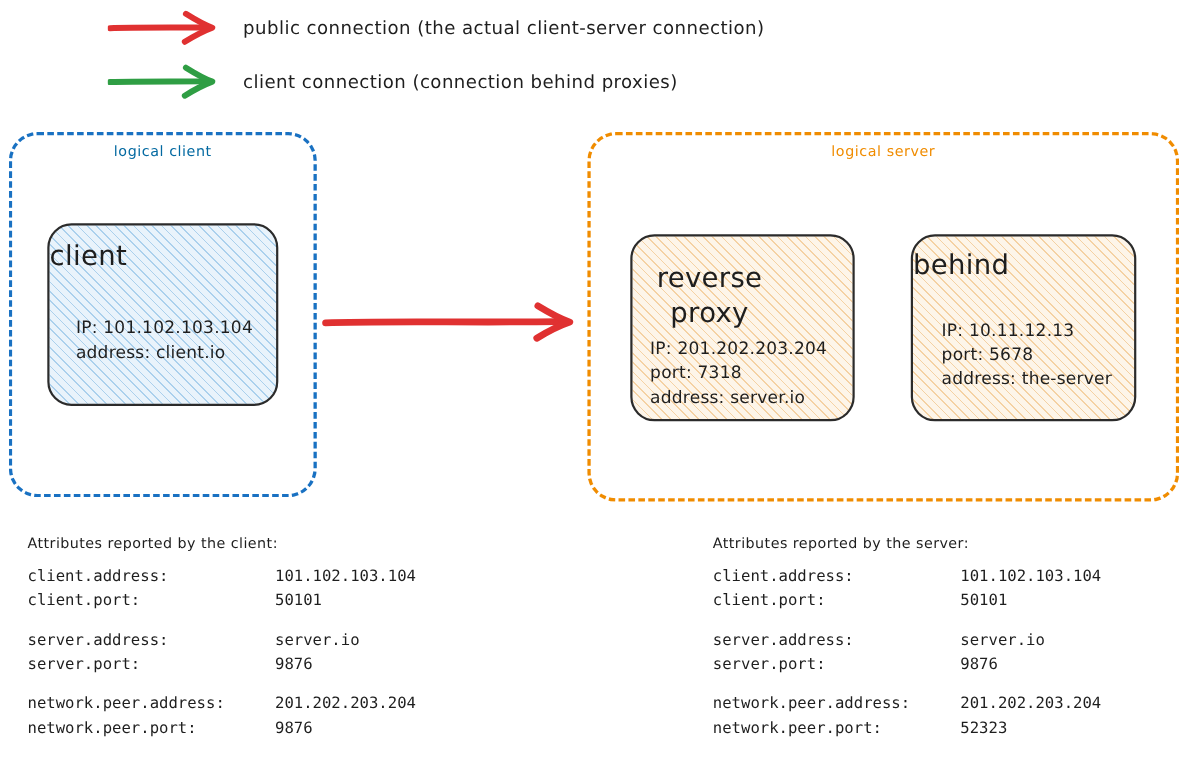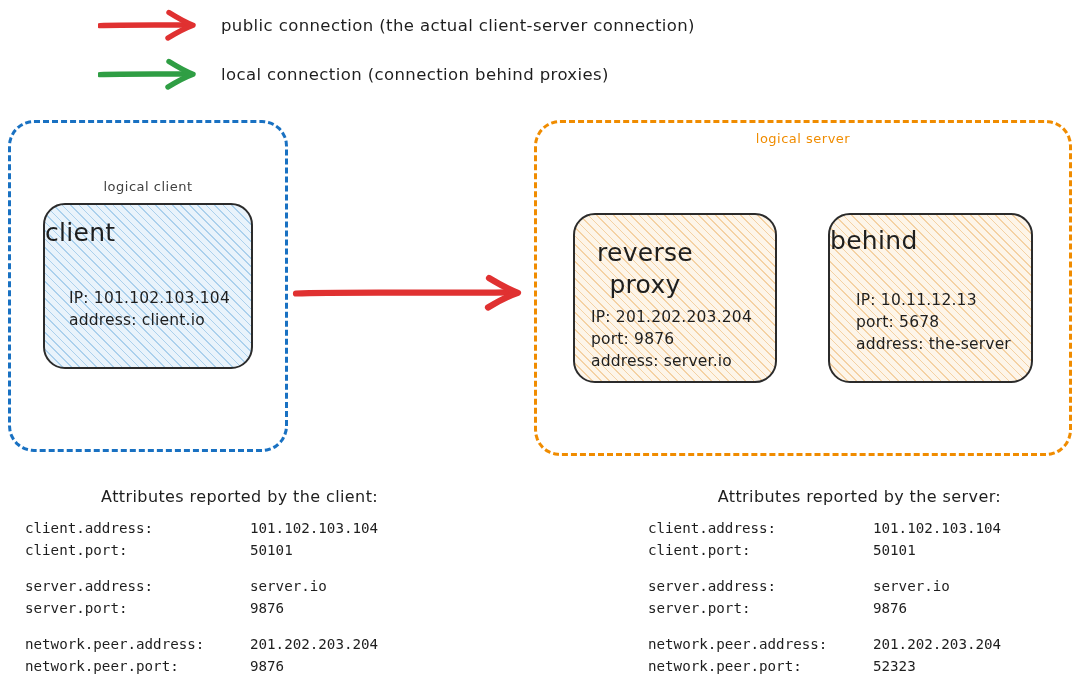--- a/index.html
+++ b/index.html
@@ -61,21 +61,21 @@
   .group-label {
     position: absolute;
     top: 8px;
     left: 0;
     right: 0;
     text-align: center;
     font-size: 13px;
     letter-spacing: 0.5px;
     white-space: nowrap;
   }
-  .client-group .group-label { color: #404040; margin-top: 48px; }
+  .client-group .group-label { color: #0369a1; }
   .server-group .group-label { color: #f08c00; }
 
   
   .node {
     position: absolute;
     box-sizing: border-box;
     border: 2.2px solid #2b2b2b;
     border-radius: 22px;
     overflow: hidden;
     display: flex;
@@ -123,26 +123,25 @@
     position: absolute;
     left: 292px;
     top: 268px;
     width: 236px;
     height: 50px;
   }
 
   
   .attr-block { position: absolute; }
   .attr-heading {
-    font-size: 16px;
+    font-size: 13px;
     letter-spacing: 0.4px;
     color: #1e1e1e;
     margin-bottom: 12px;
     white-space: nowrap;
-    text-align: right;
   }
   .attr-table {
     border-collapse: collapse;
     font-family: "DejaVu Sans Mono", monospace;
     font-size: 14.2px;
     color: #1e1e1e;
   }
   .attr-table td {
     padding: 0;
     line-height: 1.52;
@@ -163,21 +162,21 @@
       <path d="M71,4.5 C79,9.5 88,14.5 95,17.2 C87,20.2 78,25.0 70,30.0" stroke="#e03131" stroke-width="5.4" stroke-linecap="round" stroke-linejoin="round" fill="none"></path>
     </svg>
     <span class="legend-label">public connection (the actual client-server connection)</span>
   </div>
 
   <div class="legend-row" style="left:98px; top:57px;">
     <svg class="legend-arrow" viewBox="0 0 105 34">
       <path d="M2,17.6 C22,16.8 58,17.2 88,17.0" stroke="#2f9e44" stroke-width="5.4" stroke-linecap="round" fill="none"></path>
       <path d="M71,4.5 C79,9.5 88,14.5 95,17.2 C87,20.2 78,25.0 70,30.0" stroke="#2f9e44" stroke-width="5.4" stroke-linecap="round" stroke-linejoin="round" fill="none"></path>
     </svg>
-    <span class="legend-label">local connection (connection behind proxies)</span>
+    <span class="legend-label">client connection (connection behind proxies)</span>
   </div>
 
   <div class="logical-group client-group" style="left:8px; top:120px; width:280px; height:332px;">
     <div class="group-label">logical client</div>
     <div class="node client-node" style="left:32px; top:80px; width:210px; height:166px; padding:12px 0 0 0;">
       <div class="node-title">client</div>
       <div class="node-lines" style="margin-left:24px; margin-top:38px;">
         <div class="node-line">IP: 101.102.103.104</div>
         <div class="node-line">address: client.io</div>
       </div>
@@ -189,21 +188,21 @@
     <path d="M197,10 C206,15.5 217,21.5 226,24.8 C216,28.2 205,34.0 196,39.5" stroke="#e03131" stroke-width="6.2" stroke-linecap="round" stroke-linejoin="round" fill="none"></path>
   </svg>
 
   <div class="logical-group server-group" style="left:534px; top:120px; width:538px; height:336px;">
     <div class="group-label">logical server</div>
 
     <div class="node server-node" style="left:36px; top:90px; width:204px; height:170px; padding:22px 0 0 0;">
       <div class="node-title" style="max-width:140px; white-space:normal;">reverse proxy</div>
       <div class="node-lines" style="margin-left:16px; margin-top:5px;">
         <div class="node-line">IP: 201.202.203.204</div>
-        <div class="node-line">port: 9876</div>
+        <div class="node-line">port: 7318</div>
         <div class="node-line">address: server.io</div>
       </div>
     </div>
 
     <div class="node server-node" style="left:291px; top:90px; width:205px; height:170px; padding:10px 0 0 0;">
       <div class="node-title">behind</div>
       <div class="node-lines" style="margin-left:26px; margin-top:32px;">
         <div class="node-line">IP: 10.11.12.13</div>
         <div class="node-line">port: 5678</div>
         <div class="node-line">address: the-server</div>

